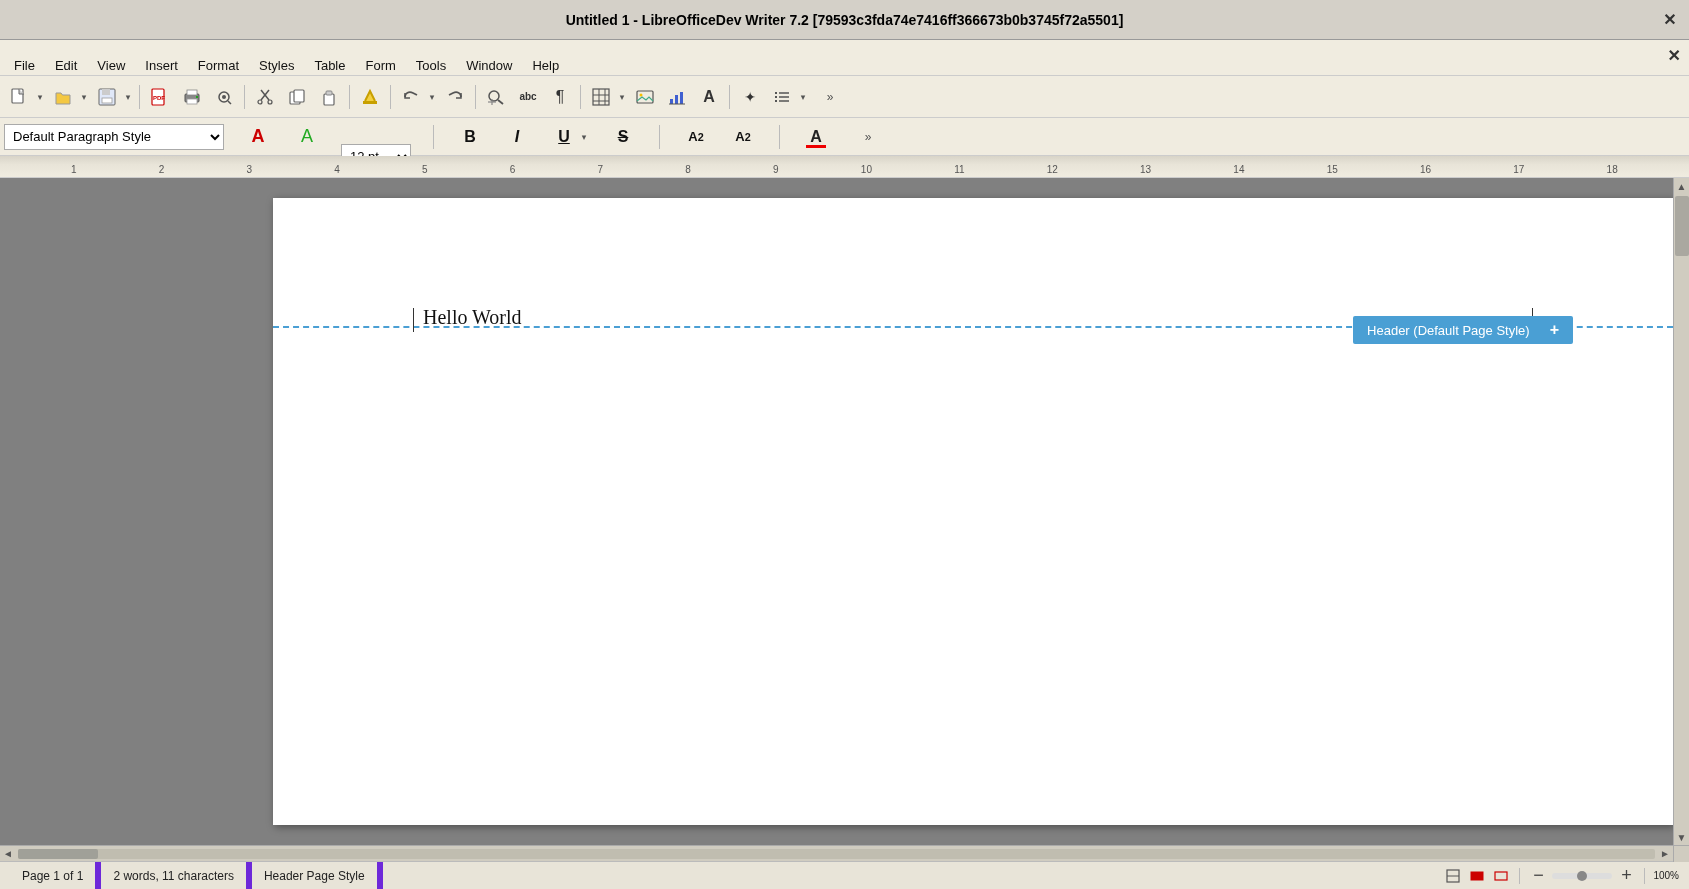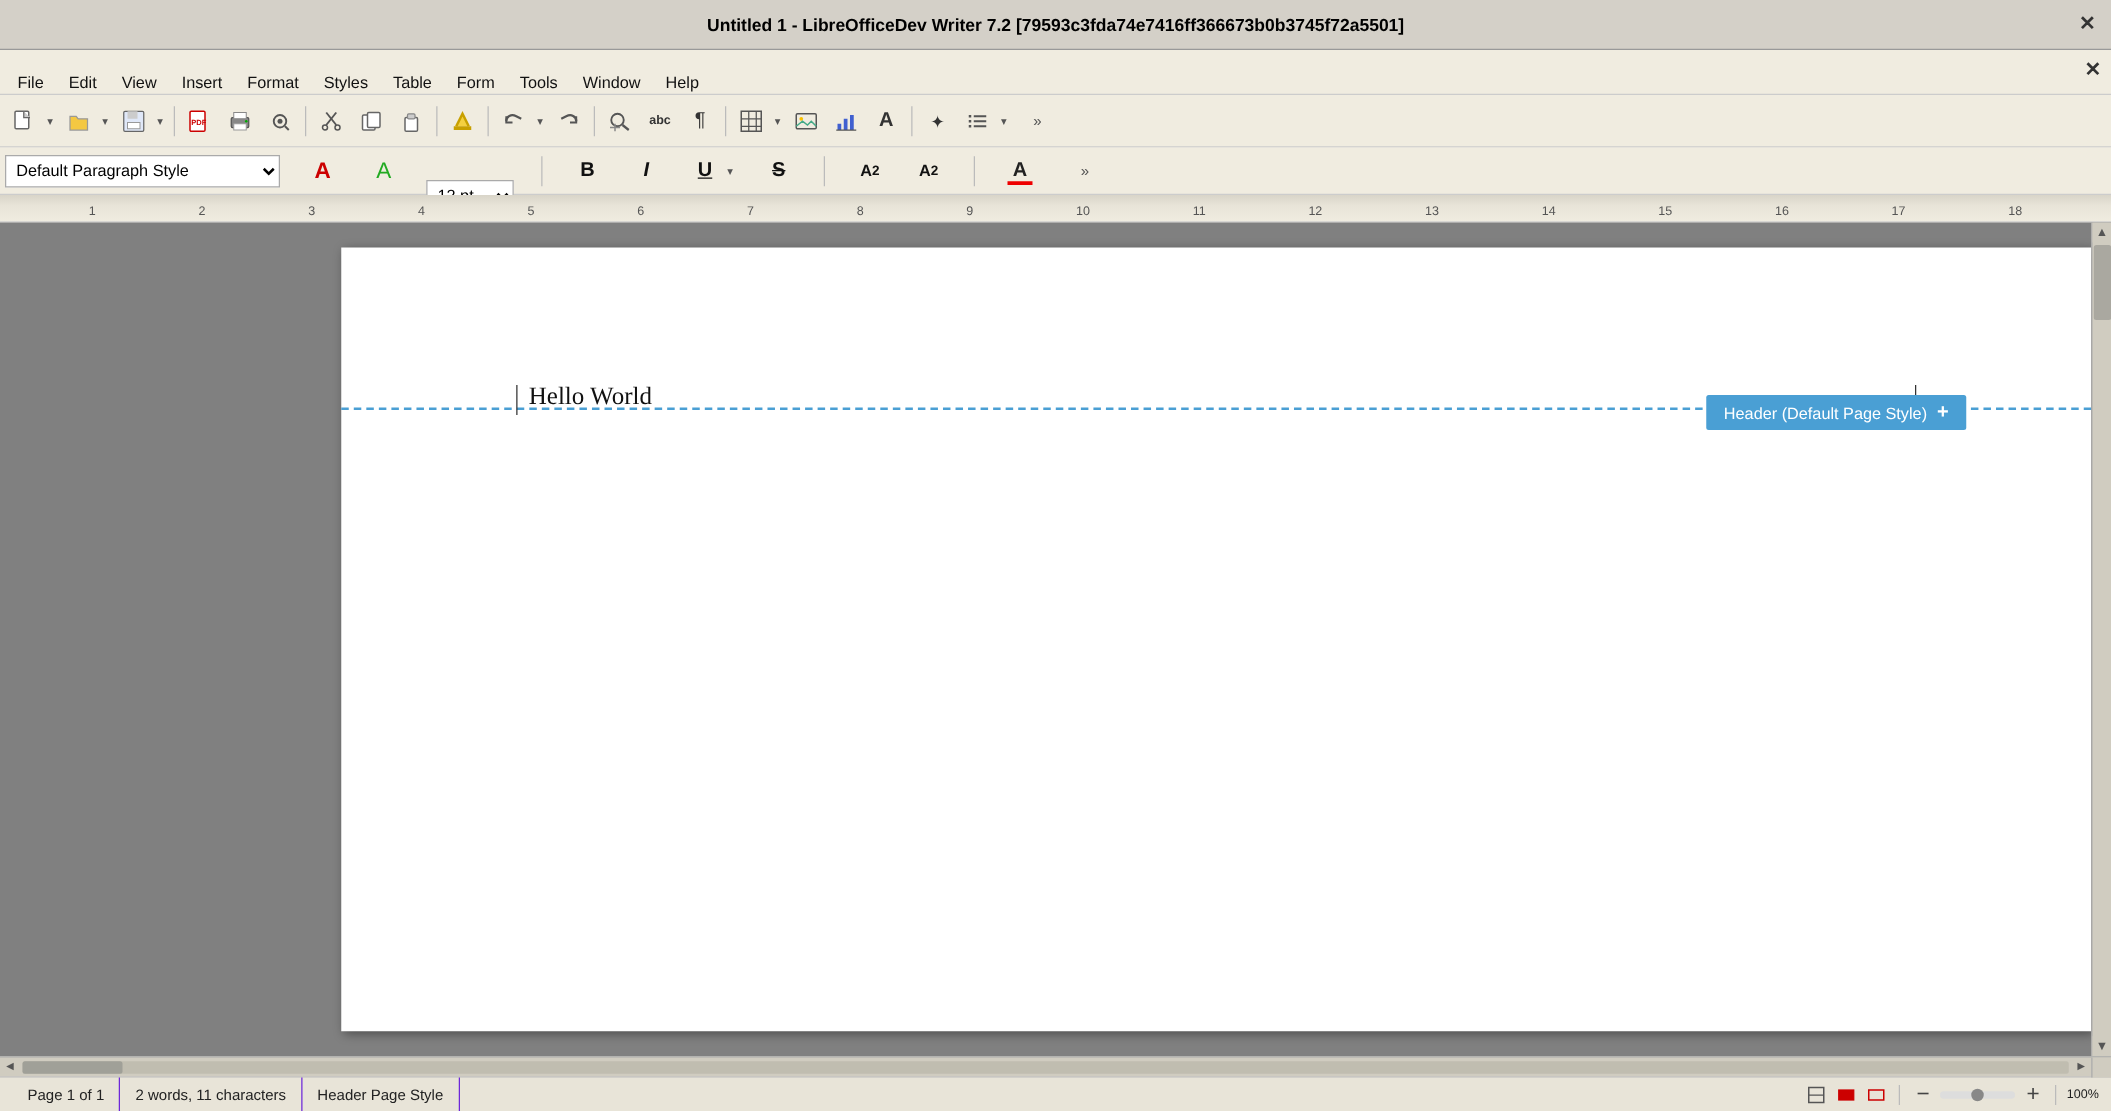--- a/index.html
+++ b/index.html
@@ -264,21 +264,21 @@
       position: absolute;
       top: 118px;
       right: 100px;
       background: #4a9fd4;
       color: white;
       padding: 5px 14px;
       font-size: 13px;
       border-radius: 2px;
       display: flex;
       align-items: center;
-      gap: 8px;
+      gap: 20px;
       cursor: pointer;
     }
     #header-label .plus-icon {
       font-size: 16px;
       font-weight: bold;
     }
 
     
     #scrollbar-v {
       width: 16px;
@@ -335,21 +335,21 @@
       border-top: 1px solid #bbb;
       display: flex;
       align-items: center;
       padding: 0 10px;
       font-size: 12px;
       color: #222;
       gap: 0;
     }
     .status-section {
       padding: 0 12px;
-      border-right: 1px solid #6d28d9;
+      border-right: 6px solid #6d28d9;
       height: 100%;
       display: flex;
       align-items: center;
     }
     .status-section:last-child { border-right: none; }
     .status-right {
       margin-left: auto;
       display: flex;
       align-items: center;
       gap: 4px;

